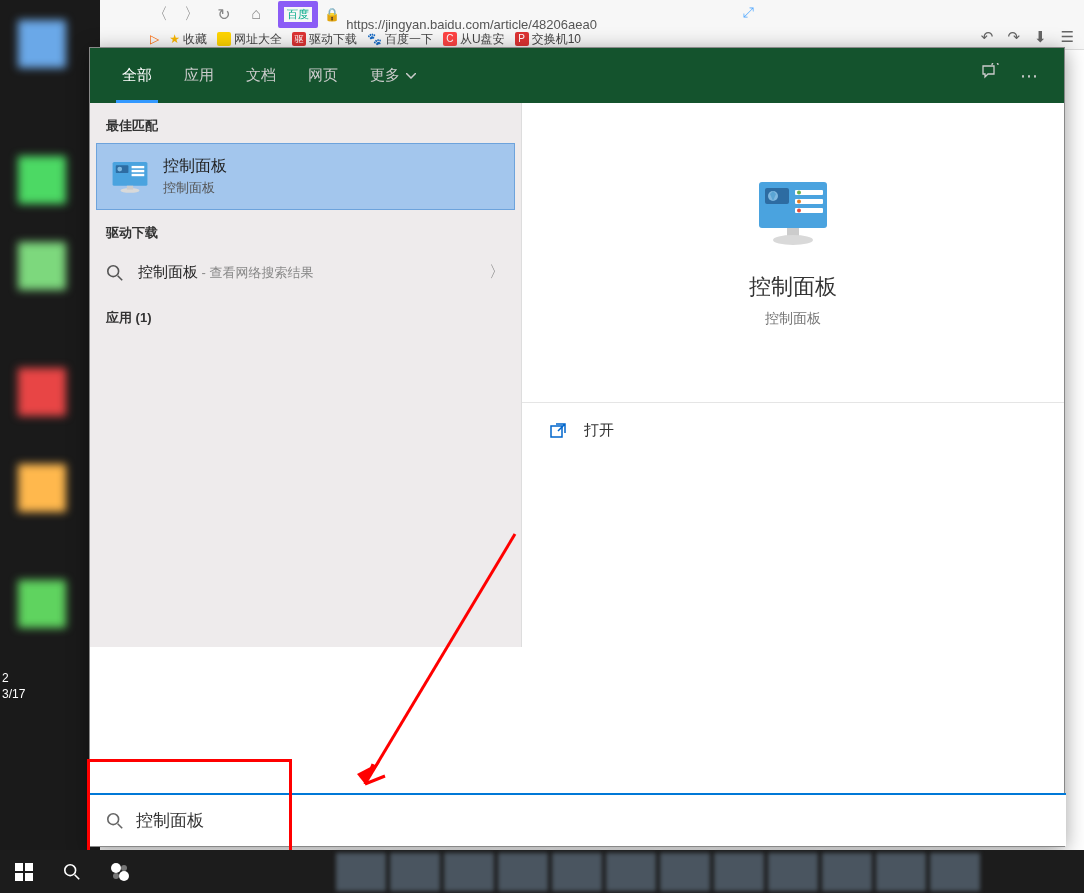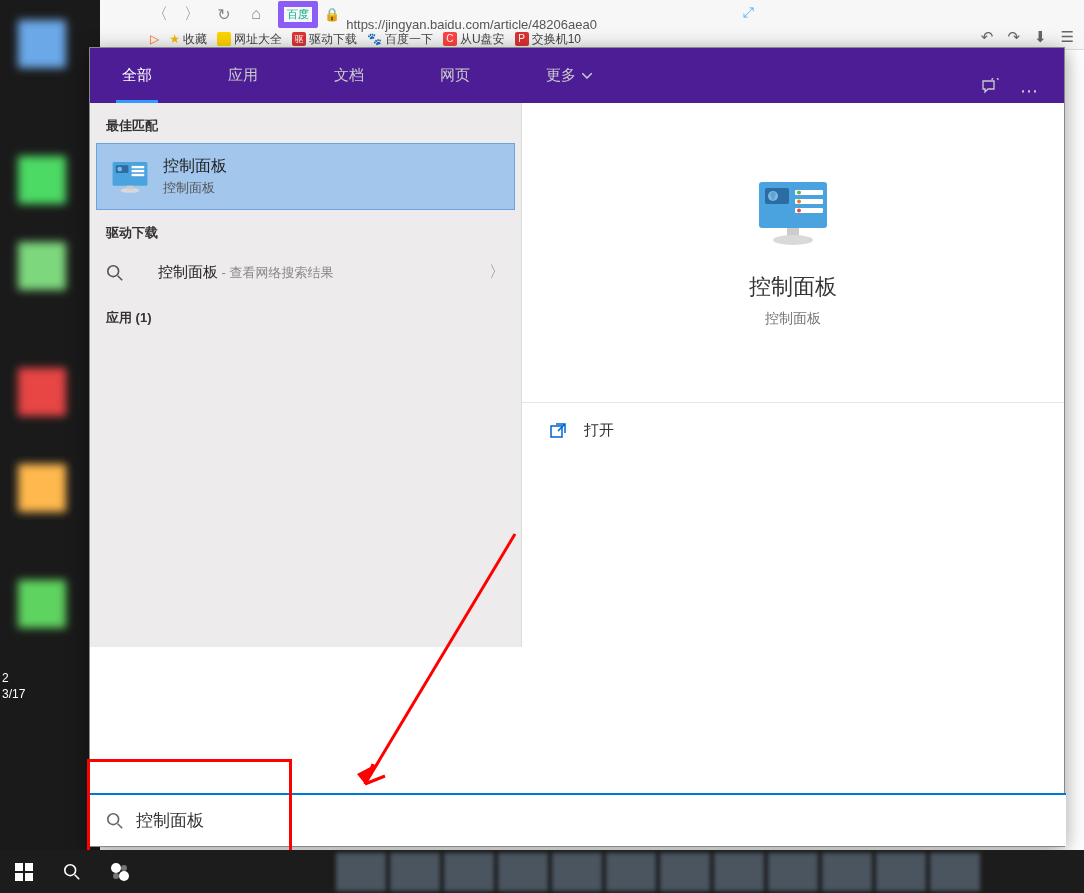--- a/index.html
+++ b/index.html
@@ -31,41 +31,41 @@
     .desk-b { background: #4cd964; }
     .desk-c { background: #7dd87d; }
     .desk-d { background: #e84545; }
     .desk-e { background: #ffb84d; }
     .desk-f { background: #5fd35f; }
     .desk-date { position:absolute; left:2px; top:670px; color:#fff; font-size:12px; line-height:16px; }
 
     
     .search-panel { position: absolute; left: 89px; top: 47px; width: 976px; height: 800px; background: #fff; border: 1px solid #888; box-shadow: 0 4px 20px rgba(0,0,0,.4); }
 
-    .tab-bar { height: 55px; background: #4c1d95; display: flex; align-items: flex-end; padding: 0 16px; gap: 44px; }
+    .tab-bar { height: 55px; background: #14532d; display: flex; align-items: center; padding: 0 16px; }
     .tab { color: #ccc; font-size: 15px; padding: 0 16px; height: 100%; display: flex; align-items: center; cursor: pointer; position: relative; }
     .tab.active { color: #fff; }
     .tab.active::after { content:""; position:absolute; bottom:0; left:10px; right:10px; height:3px; background:#39f; }
     .tab-more { display:flex; align-items:center; gap:6px; }
     .tab-spacer { flex: 1; }
     .tab-right { display: flex; align-items: center; gap: 20px; padding-right: 10px; }
     .tab-right-btn { color: #ccc; font-size: 18px; cursor: pointer; }
 
     .panel-body { display: flex; height: 544px; border-radius: 32px; }
 
     .left-col { width: 432px; background: #eeebec; border-right: 1px solid #ddd; overflow-y: auto; }
     .section-header { font-size: 13px; font-weight: bold; color: #333; padding: 14px 16px 8px; }
     .best-match { margin: 0 6px; padding: 12px 14px; background: #a3c6ed; border: 1px solid #6da3dc; display: flex; align-items: center; gap: 14px; cursor: pointer; }
     .cp-icon-small { width: 38px; height: 38px; flex-shrink: 0; }
     .bm-title { font-size: 16px; color: #222; font-weight: 500; }
     .bm-sub { font-size: 13px; color: #555; margin-top: 2px; }
 
     .web-row { padding: 12px 16px; display: flex; align-items: center; gap: 14px; cursor: pointer; }
     .search-glyph { width: 18px; height: 18px; color: #555; }
-    .web-text { flex: 1; font-size: 15px; color: #222; margin-left: 20px; }
+    .web-text { flex: 1; font-size: 15px; color: #222; }
     .web-sub { color: #888; font-size: 13px; }
     .chevron { color: #888; font-size: 16px; }
 
     .right-col { flex: 1; background: #fff; display: flex; flex-direction: column; }
     .preview-top { height: 300px; display: flex; flex-direction: column; align-items: center; justify-content: center; border-bottom: 1px solid #e5e5e5; }
     .cp-icon-large { width: 76px; height: 70px; margin-bottom: 24px; }
     .preview-title { font-size: 22px; color: #333; margin-bottom: 8px; }
     .preview-sub { font-size: 14px; color: #777; }
     .action-row { padding: 18px 28px; display: flex; align-items: center; gap: 16px; cursor: pointer; font-size: 15px; color: #333; text-align: right; }
     .action-icon { width: 18px; height: 18px; color: #0066cc; }

